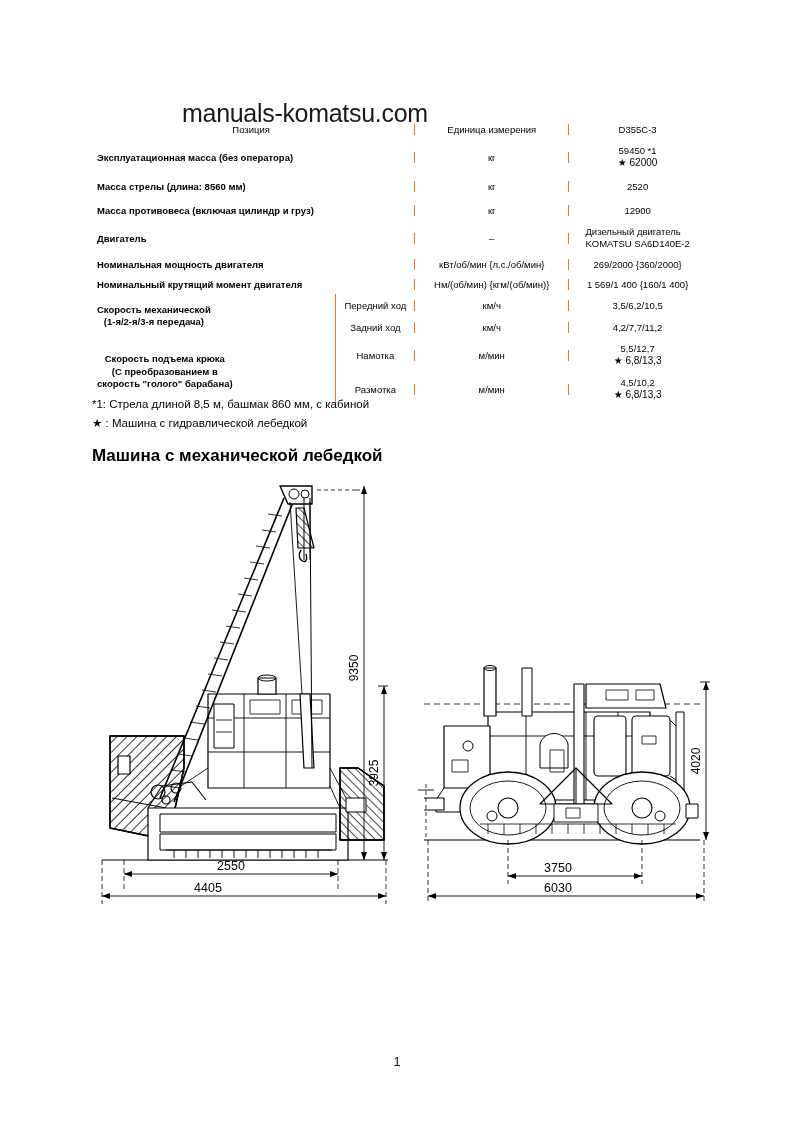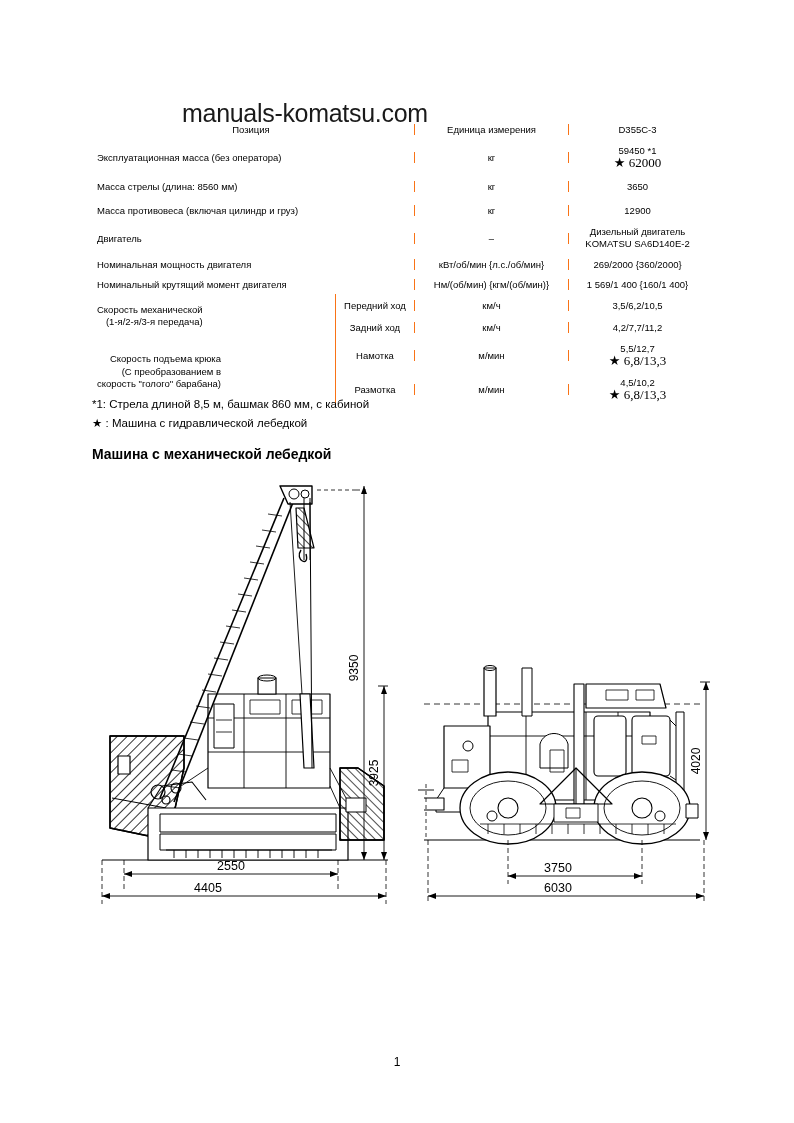--- a/index.html
+++ b/index.html
@@ -18,41 +18,41 @@
              font-weight:400;letter-spacing:-.3px;color:#1a1a1a;
              white-space:nowrap;font-family:"Liberation Sans",sans-serif;}
 
   
   .spec-table{position:absolute;left:88px;top:119px;width:618px;
               border-collapse:collapse;font-size:9.5px;}
   .spec-table td,.spec-table th{border:none;padding:0;vertical-align:middle;}
   .spec-table tr{height:24px;}
 
   .cell{display:flex;align-items:center;height:100%;box-sizing:border-box;}
-  .c-left{justify-content:flex-start;padding-left:9px;text-align:right;}
+  .c-left{justify-content:flex-start;padding-left:9px;text-align:center;font-weight:bold;}
   .c-center{justify-content:center;text-align:center;}
 
   .b-top{border-top:1.4px solid #000;}
   .b-top-thin{border-top:1px solid #000;}
   .b-bot{border-bottom:1.4px solid #000;}
   .b-right{border-right:1px solid #f97316;}
 
   .col-pos{width:272px;}
   .col-sub{width:84px;}
   .col-unit{width:170px;}
   .col-val{width:150px;}
 
   .two-line{line-height:12.5px;}
-  .star{font-size:13px;font-family:Liberation Serif, serif;}
+  .star{font-size:10px;}
 
   
   .note{position:absolute;font-size:11.5px;white-space:nowrap;}
   .note1{left:92px;top:398px;}
   .note2{left:92px;top:416px;}
-  .subhead{position:absolute;left:92px;top:446px;font-size:14px;
+  .subhead{position:absolute;left:92px;top:446px;font-size:17px;
            font-weight:700;white-space:nowrap;}
 
   
   .drawing{position:absolute;left:88px;top:468px;width:640px;height:470px;}
   .drawing svg{display:block;}
 
   
   .pageno{position:absolute;left:0;top:1055px;width:794px;text-align:center;
           font-size:12px;}
 </style>
@@ -97,21 +97,21 @@
       </tr>
 
       <tr>
         <td colspan="2" class="b-top-thin">
           <div class="cell c-left b-right">Масса стрелы (длина: 8560 мм)</div>
         </td>
         <td class="b-top-thin">
           <div class="cell c-center b-right">кг</div>
         </td>
         <td class="b-top-thin">
-          <div class="cell c-center">3650</div>
+          <div class="cell c-center">2520</div>
         </td>
       </tr>
 
       <tr>
         <td colspan="2" class="b-top-thin">
           <div class="cell c-left b-right">Масса противовеса (включая цилиндр и груз)</div>
         </td>
         <td class="b-top-thin">
           <div class="cell c-center b-right">кг</div>
         </td>
@@ -122,21 +122,21 @@
 
       <tr style="height:32px;">
         <td colspan="2" class="b-top-thin">
           <div class="cell c-left b-right">Двигатель</div>
         </td>
         <td class="b-top-thin">
           <div class="cell c-center b-right">–</div>
         </td>
         <td class="b-top-thin">
           <div class="cell c-center two-line">
-            <div style="text-align:center;">
+            <div style="text-align:left;">
               <div>Дизельный двигатель</div>
               <div>KOMATSU SA6D140E-2</div>
             </div>
           </div>
         </td>
       </tr>
 
       <tr style="height:20px;">
         <td colspan="2" class="b-top-thin">
           <div class="cell c-left b-right">Номинальная мощность двигателя</div>

